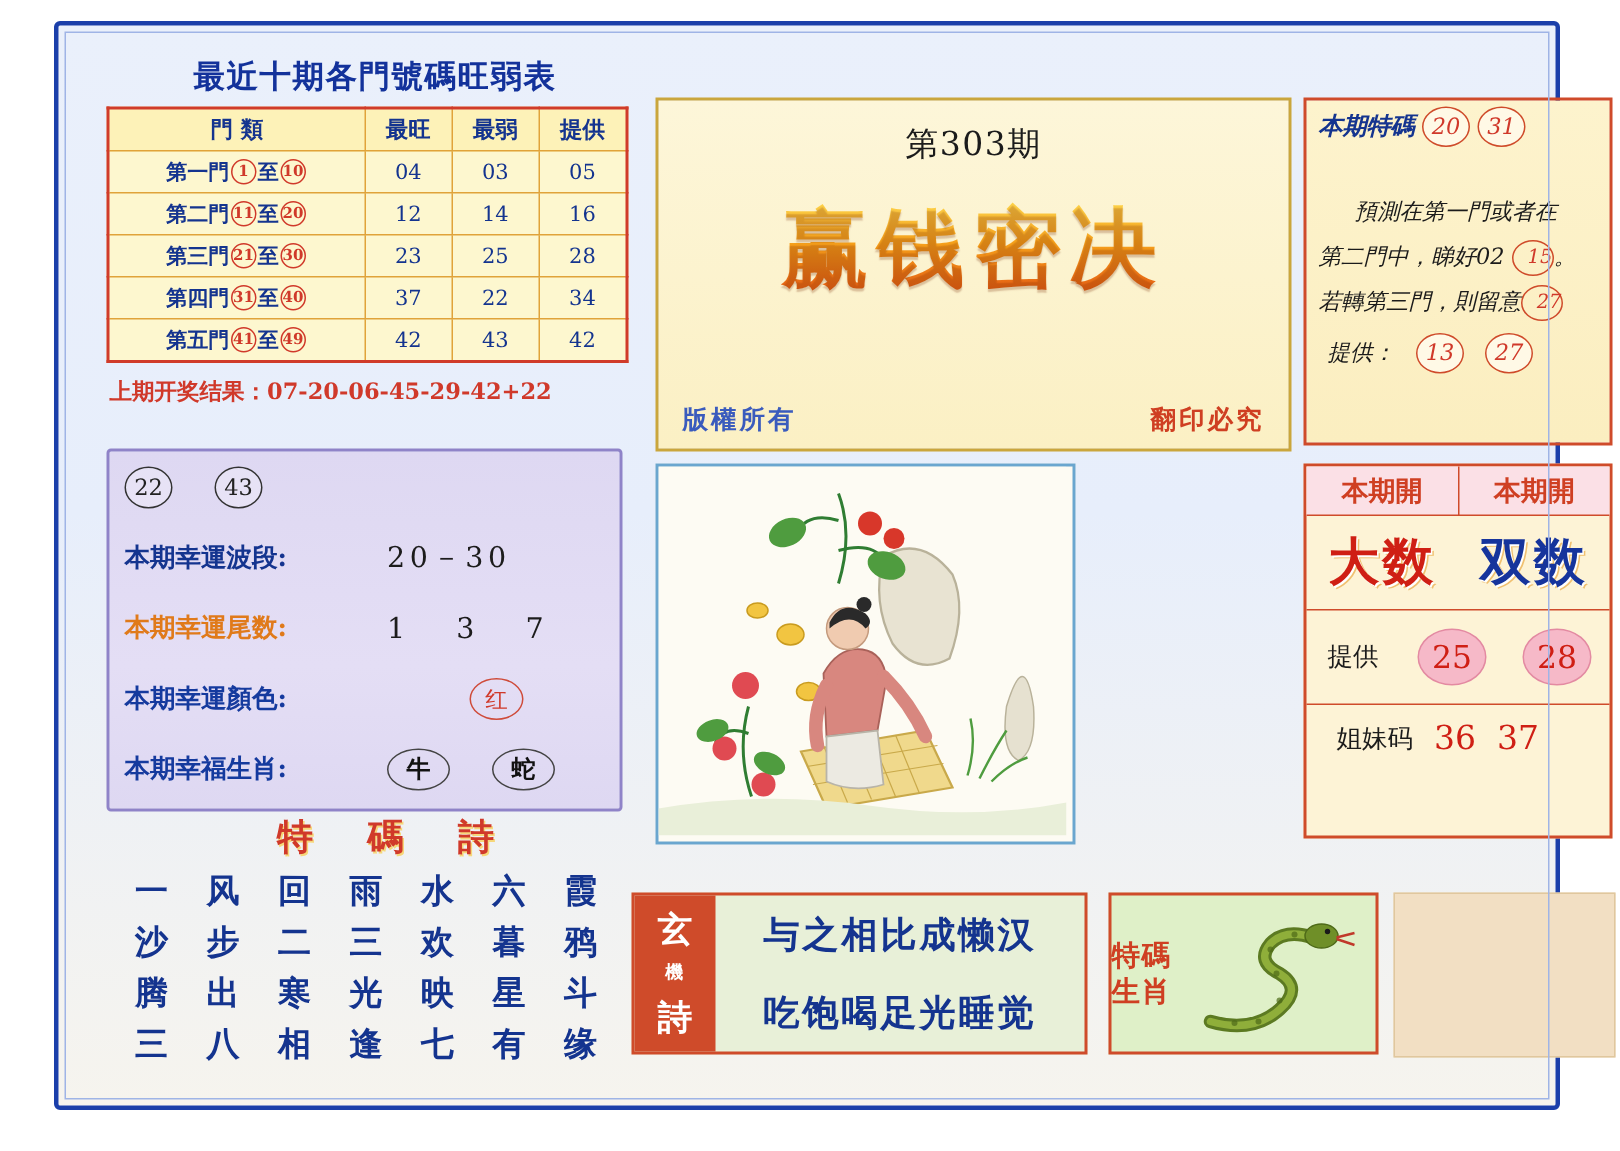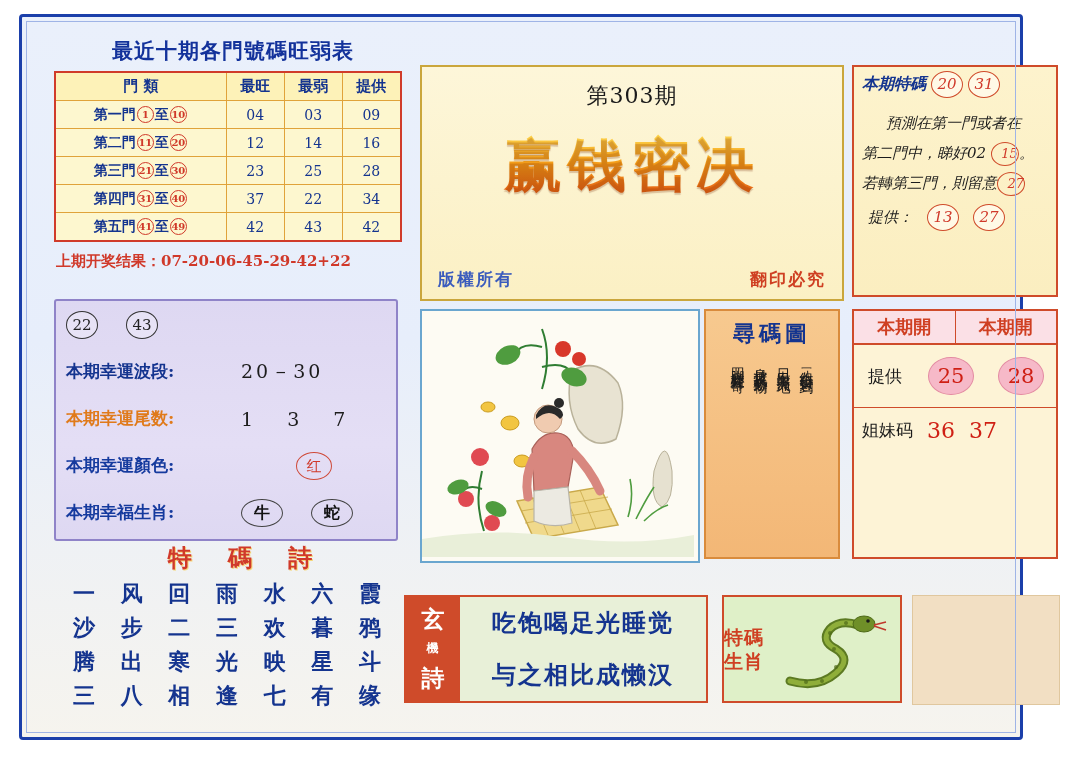--- a/index.html
+++ b/index.html
@@ -12,21 +12,21 @@
   }
   #page {
     position: relative;
     width: 1080px;
     height: 767px;
     background: #ffffff;
     overflow: hidden;
   }
   .sheet {
     position: absolute;
-    left: 19px;
+    left: 36px;
     top: 14px;
     width: 1004px;
     height: 726px;
     background: linear-gradient(180deg, #eaf0fb 0%, #e7eefb 45%, #f6f4ee 100%);
     border: 3px solid #1b3faa;
     border-radius: 4px;
     box-sizing: border-box;
   }
   .sheet::after {
     content: "";
@@ -294,21 +294,21 @@
     width: 30px; height: 25px; line-height: 25px;
     border-radius: 50%;
     border: 1px solid #cf4b2a;
     color: #d0392a;
     text-align: center;
     font-size: 15px;
     font-family: "DejaVu Serif", serif;
     background: #fff9e6;
   }
   .tema-body {
-    margin-top: 10px;
+    margin-top: 28px;
     font-family: "DejaVu Serif", serif;
     font-size: 15px;
     color: #1b1b1b;
     line-height: 30px;
   }
   .tema-body .ind { padding-left: 24px; }
   .inline-oval {
     display: inline-block;
     width: 26px; height: 22px; line-height: 22px;
     border-radius: 50%;
@@ -450,21 +450,21 @@
     text-align: center;
     font-family: "DejaVu Serif", serif;
     font-size: 21px;
     color: #cf1f14;
   }
   .kai-sis {
     display: flex;
     align-items: center;
     height: 44px;
     border-top: 1px solid #cf4b2a;
-    padding-left: 8px;
+    padding-left: 20px;
     gap: 14px;
   }
   .kai-sis .lab {
     font-family: "DejaVu Serif", serif;
     font-size: 17px;
     color: #1b1b1b;
   }
   .kai-sis .num {
     font-family: "DejaVu Serif", serif;
     font-size: 22px;
@@ -563,21 +563,21 @@
             <tr class="head">
           <td class="hd-men">門  類</td>
           <td class="hd-wang">最旺</td>
           <td class="hd-ruo">最弱</td>
           <td class="hd-gong">提供</td>
         </tr>
         <tr>
           <td class="cell-men"><span>第一門</span><span class="circ">1</span><span>至</span><span class="circ">10</span></td>
           <td>04</td>
           <td>03</td>
-          <td>09</td>
+          <td>05</td>
         </tr>
         <tr>
           <td class="cell-men"><span>第二門</span><span class="circ">11</span><span>至</span><span class="circ">20</span></td>
           <td>12</td>
           <td>14</td>
           <td>16</td>
         </tr>
         <tr>
           <td class="cell-men"><span>第三門</span><span class="circ">21</span><span>至</span><span class="circ">30</span></td>
           <td>23</td>
@@ -740,34 +740,29 @@
         <circle cx="137" cy="92" r="5" fill="#2a2a2a"></circle>
         <path d="M0 228 Q70 216 140 226 Q210 236 272 224 L272 246 L0 246 Z" fill="#e9efd9"></path>
         <g stroke="#4f9c3f" stroke-width="1.6" fill="none">
           <path d="M206 206 Q212 186 208 168"></path>
           <path d="M214 208 Q224 188 232 176"></path>
           <path d="M222 210 Q234 198 246 194"></path>
         </g>
       </svg>
     </div>
 
-    <div class="panel-xunma">
-      <div class="xunma-title">尋碼圖</div>
-      <div class="xunma-cols">
-        <div class="xunma-col">二八组合财运到</div>
-        <div class="xunma-col">日出东方照大地</div>
-        <div class="xunma-col">身披犹长必鳞物</div>
-        <div class="xunma-col">四脚必柱两耳奇</div>
-      </div>
-    </div>
 
     <div class="panel-kai">
       <div class="kai-heads">
         <div class="kai-head">本期開</div>
         <div class="kai-head">本期開</div>
+      </div>
+      <div class="kai-words">
+        <div class="kai-word">大数</div>
+        <div class="kai-word blue">双数</div>
       </div>
       <div class="kai-mid">
         <div class="kai-gong">提供</div>
         <div class="kai-balls">
           <div class="pinkball">25</div>
           <div class="pinkball">28</div>
         </div>
       </div>
       <div class="kai-sis">
         <span class="lab">姐妹码</span>
@@ -776,22 +771,22 @@
       </div>
     </div>
 
     <div class="panel-xuan">
       <div class="xuan-left">
         <span>玄</span>
         <span class="mini">機</span>
         <span>詩</span>
       </div>
       <div class="xuan-right">
+        <div class="xuan-line">与之相比成懒汉</div>
         <div class="xuan-line">吃饱喝足光睡觉</div>
-        <div class="xuan-line">与之相比成懒汉</div>
       </div>
     </div>
 
     <div class="panel-snake">
       <div class="snake-label">特碼生肖</div>
       <div class="snake-art">
         <svg width="130" height="104" viewBox="0 0 130 104">
           <path d="M20 84 Q48 92 66 76 Q82 62 66 52 Q50 44 60 32 Q70 22 88 28" fill="none" stroke="#5c7a22" stroke-width="9" stroke-linecap="round"></path>
           <path d="M20 84 Q48 92 66 76 Q82 62 66 52 Q50 44 60 32 Q70 22 88 28" fill="none" stroke="#8fae3a" stroke-width="5" stroke-linecap="round"></path>
           <ellipse cx="94" cy="27" rx="11" ry="8" fill="#6f8f28" stroke="#4e6a18" stroke-width="1"></ellipse>

